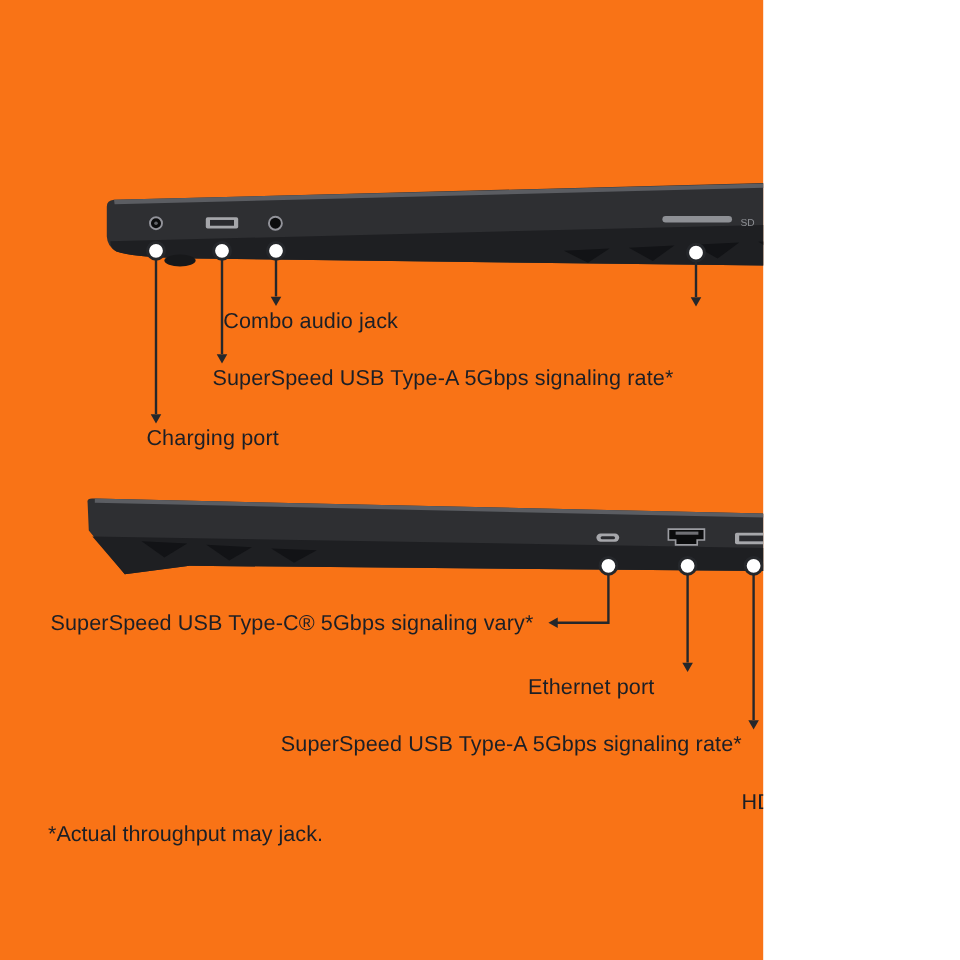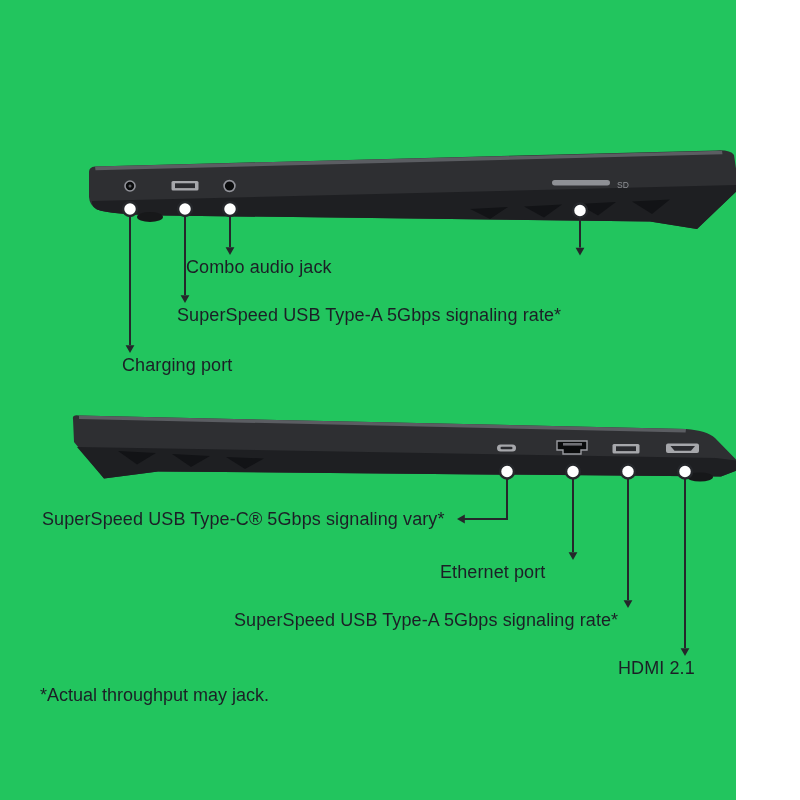--- a/index.html
+++ b/index.html
@@ -3,23 +3,23 @@
 <meta charset="utf-8">
 <style>
   html, body {
     margin: 0;
     padding: 0;
     background: #ffffff;
     font-family: "Liberation Sans", sans-serif;
   }
   .canvas {
     position: relative;
-    width: 736px;
+    width: 636px;
     height: 800px;
-    background: #22c55e;
+    background: #f97316;
     overflow: hidden;
   }
   .art {
     position: absolute;
     left: 0;
     top: 0;
   }
   .label {
     position: absolute;
     font-size: 18px;

